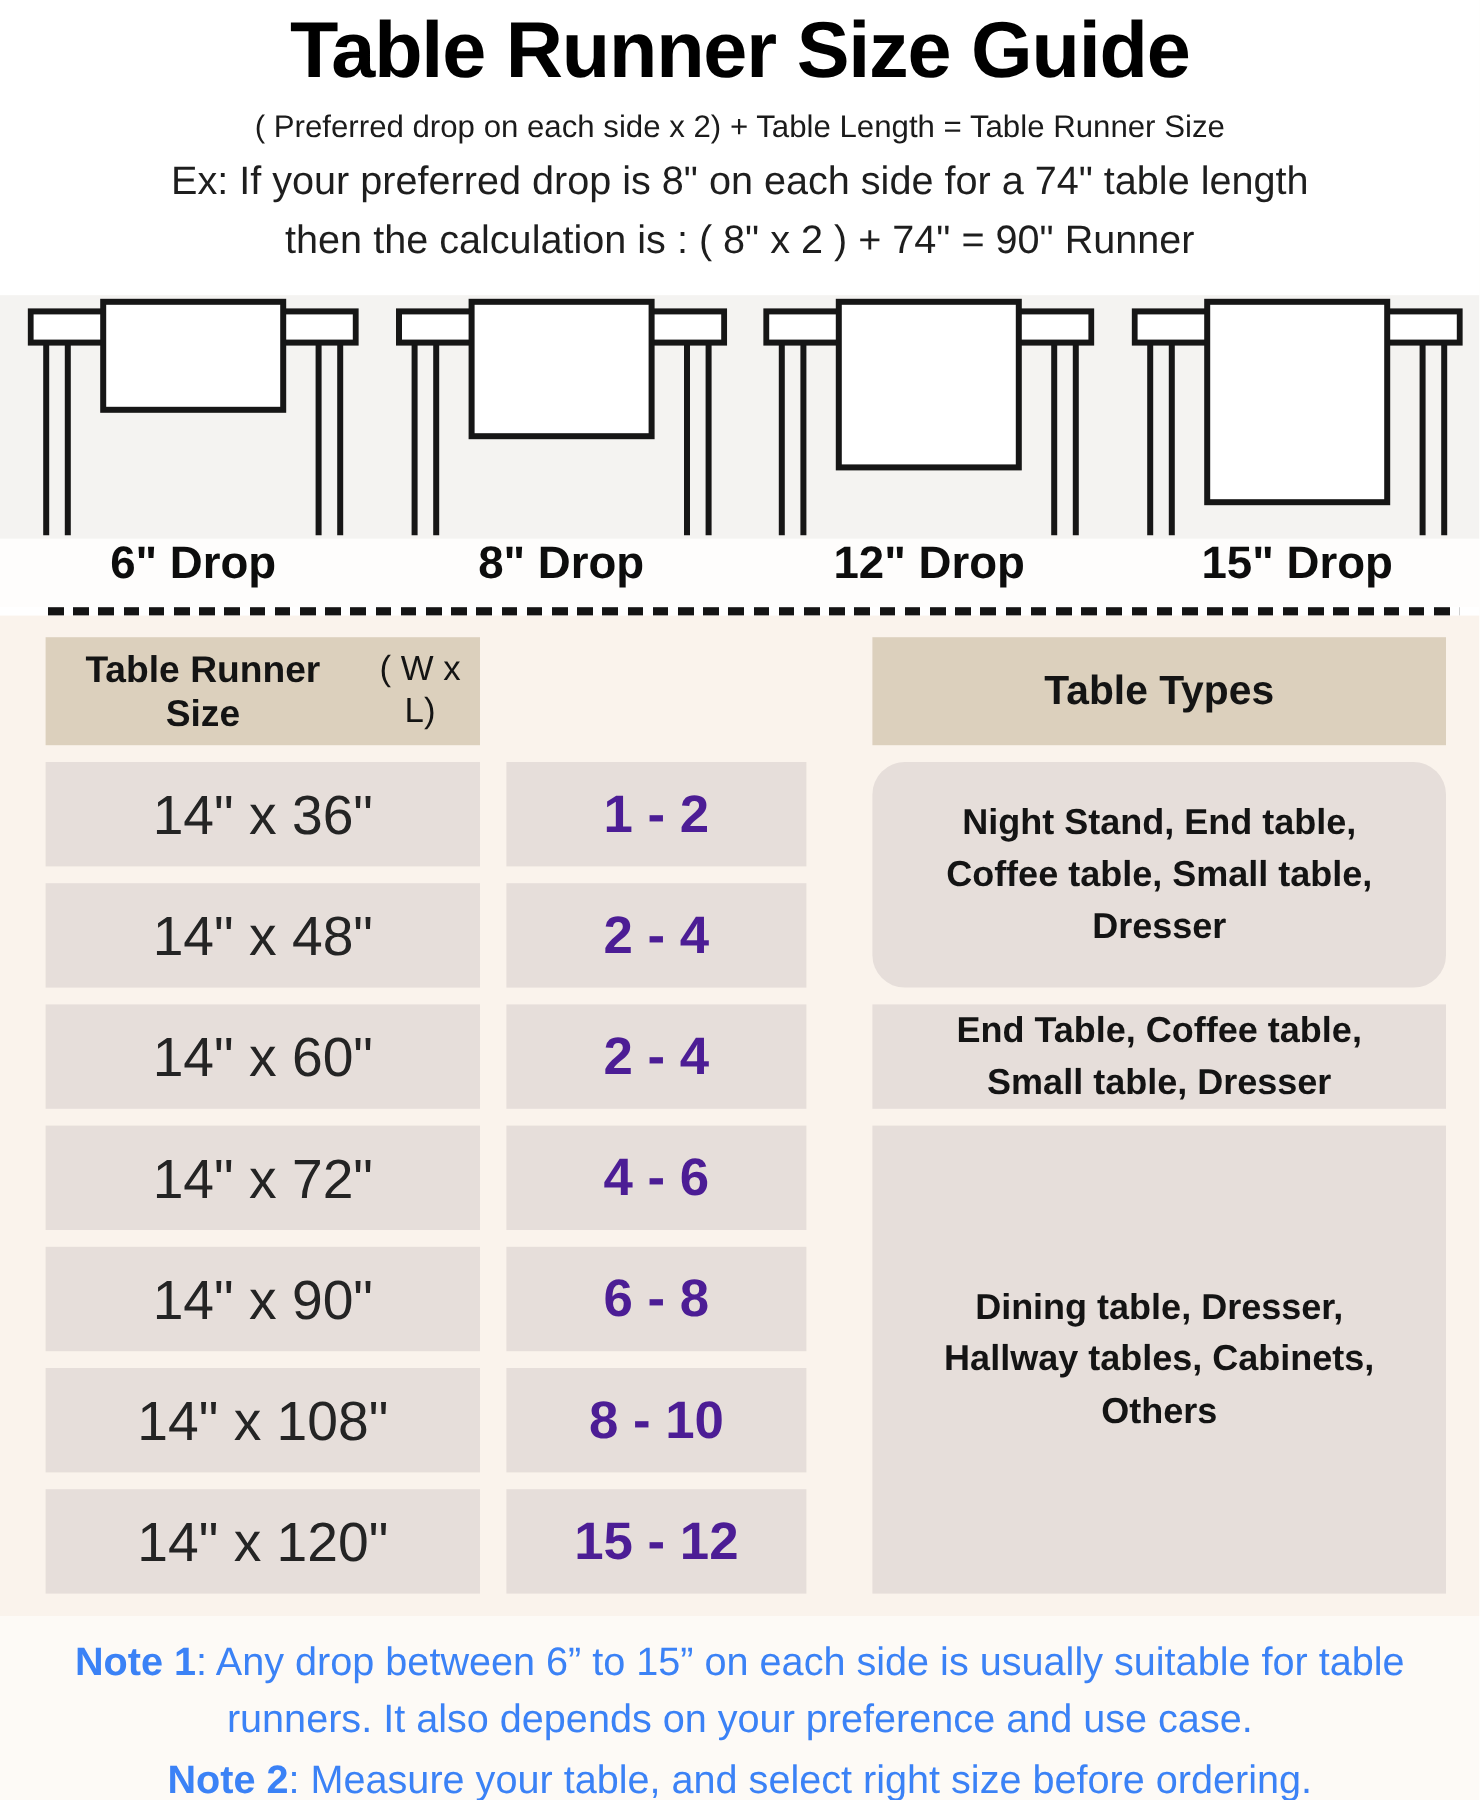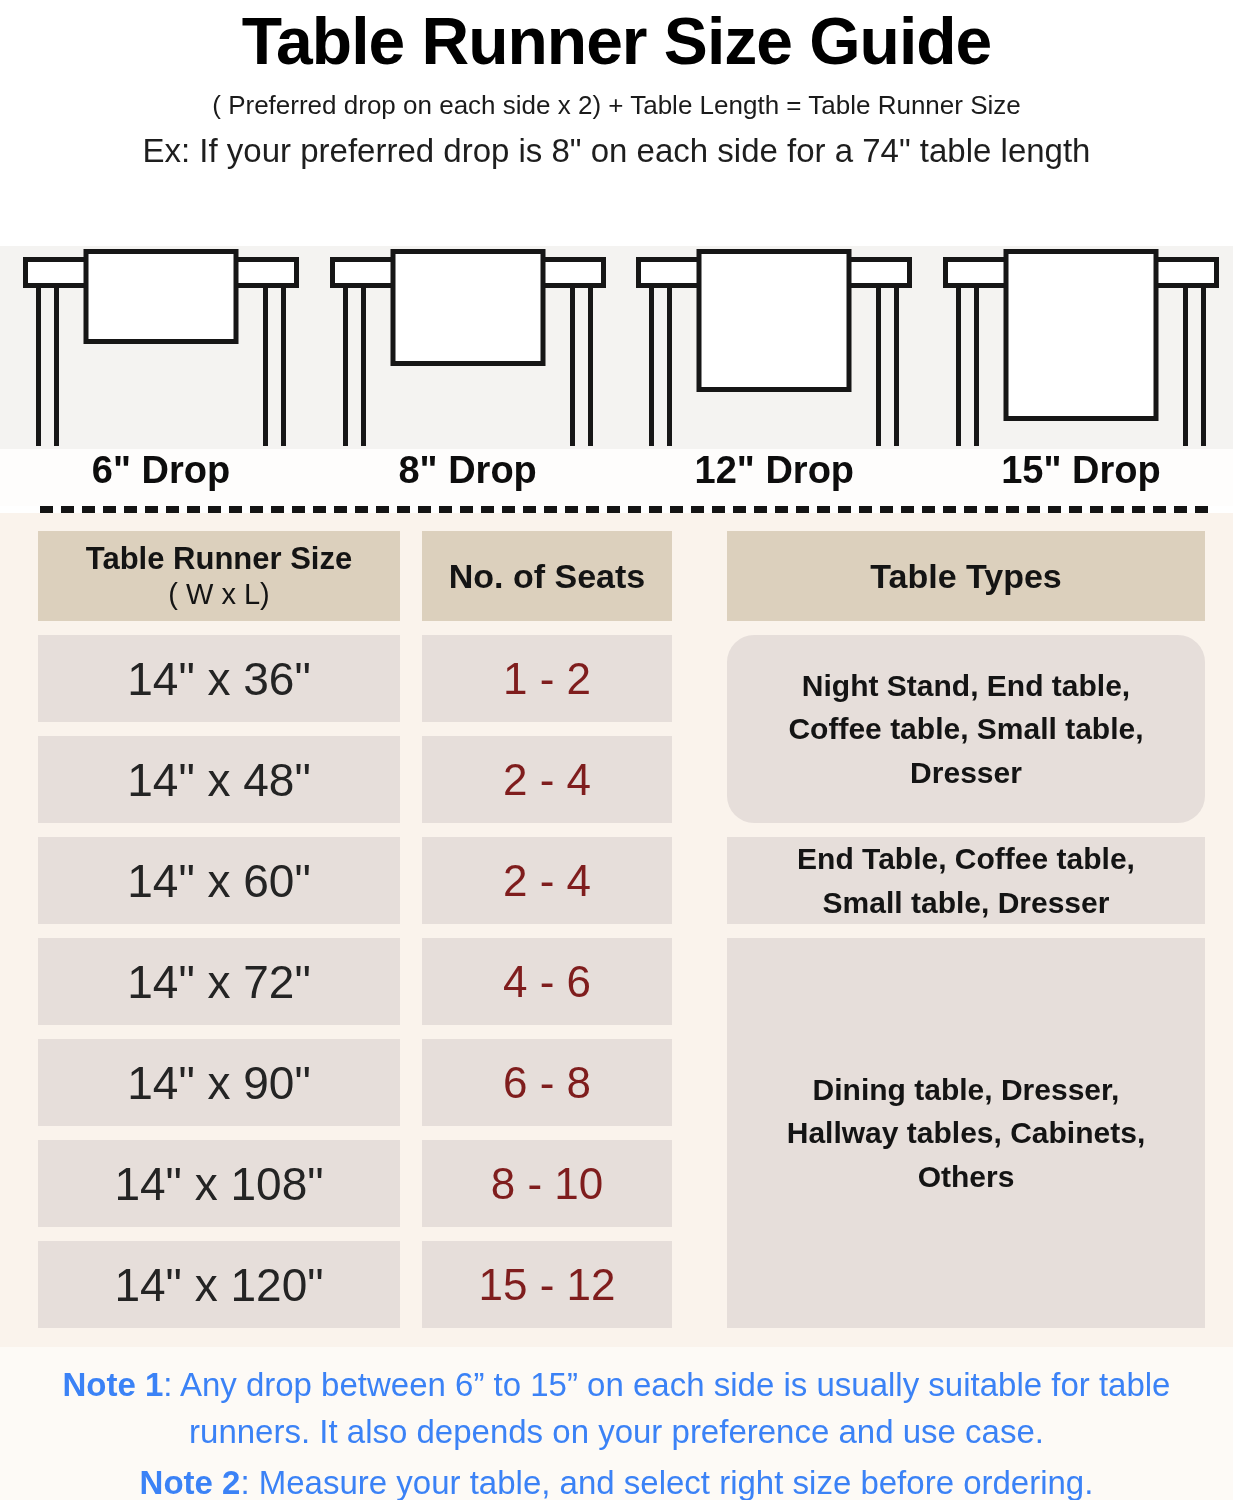--- a/index.html
+++ b/index.html
@@ -31,32 +31,32 @@
   .drop-label{width:276px;text-align:center;font-size:38px;font-weight:700;color:#0d0d0d;}
   .dashes{height:7px;width:1176px;margin:46px 0 0 40px;
           background:repeating-linear-gradient(to right,#141414 0 13px,transparent 13px 21px);}
 
   
   .grid-band{background:var(--table_band_bg);height:834px;padding:18px 0 0 38px;}
   .grid{display:grid;
         grid-template-columns:362px 22px 250px 55px 478px;
         grid-template-rows:90px repeat(7,87px);
         row-gap:14px;}
-  .cell{display:flex;flex-direction:column;align-items:center;justify-content:center;
+  .cell{display:flex;flex-direction:row;align-items:center;justify-content:center;
         text-align:center;}
   .hdr{background:var(--header_cell_bg);}
   .dat{background:var(--data_cell_bg);}
   .c1{grid-column:1;}
   .c2{grid-column:3;}
   .c3{grid-column:5;}
   .hdr-line1{font-size:31px;font-weight:700;line-height:1.2;}
   .hdr-line2{font-size:29px;font-weight:400;line-height:1.2;}
   .hdr-single{font-size:34px;font-weight:700;}
   .size-val{font-size:46px;font-weight:400;color:#242424;}
-  .seats-val{font-size:44px;font-weight:400;color:#7f1d1d;text-align:right;}
+  .seats-val{font-size:44px;font-weight:700;color:#4c1d95;text-align:right;}
   .types-val{font-size:30px;font-weight:700;line-height:1.45;padding:0 28px;}
   .span2{grid-row:2 / span 2;border-radius:27px;}
   .span1{grid-row:4;}
   .span4{grid-row:5 / span 4;}
 
   
   .notes{background:var(--notes_band_bg);height:160px;padding-top:15px;text-align:center;}
   .note{font-size:33px;line-height:1.42;max-width:1170px;margin:0 auto;color:#3b82f6;}
   .note + .note{margin-top:4px;}
   .note b{font-weight:700;}
@@ -66,20 +66,21 @@
 </style>
 </head>
 <body>
 
 <div class="page">
 
   <div class="top">
     <div class="title">Table Runner Size Guide</div>
     <div class="formula">( Preferred drop on each side x 2) + Table Length = Table Runner Size</div>
     <div class="example-line">Ex: If your preferred drop is 8" on each side for a 74" table length</div>
+    <div class="example-line">then the calculation is : ( 8" x 2 ) + 74" = 90" Runner</div>
   </div>
 
   <div class="figs">
     <svg class="fig" viewBox="0 0 276 203">
       <line class="leg" x1="15.5" y1="39" x2="15.5" y2="200"></line>
         <line class="leg" x1="33.5" y1="39" x2="33.5" y2="200"></line>
       <line class="leg" x1="242.5" y1="39" x2="242.5" y2="200"></line>
         <line class="leg" x1="260.5" y1="39" x2="260.5" y2="200"></line>
       <rect class="stroke" x="2.5" y="13.5" width="271" height="26"></rect>
       <rect class="stroke" x="63" y="5.5" width="150" height="90"></rect>
@@ -117,23 +118,20 @@
     <div class="drop-label">15" Drop</div>
   </div>
   <div class="dashes" style="margin-top:0"></div>
 
   <div class="grid-band">
     <div class="grid">
 
       <div class="cell hdr c1" style="grid-row:1">
         <div class="hdr-line1">Table Runner Size</div>
         <div class="hdr-line2">( W x L)</div>
-      </div>
-      <div class="cell hdr c2" style="grid-row:1">
-        <div class="hdr-single">No. of Seats</div>
       </div>
       <div class="cell hdr c3" style="grid-row:1">
         <div class="hdr-single">Table Types</div>
       </div>
 
       <div class="cell dat c1" style="grid-row:2">
           <div class="size-val">14" x 36"</div>
         </div>
       <div class="cell dat c1" style="grid-row:3">
           <div class="size-val">14" x 48"</div>

